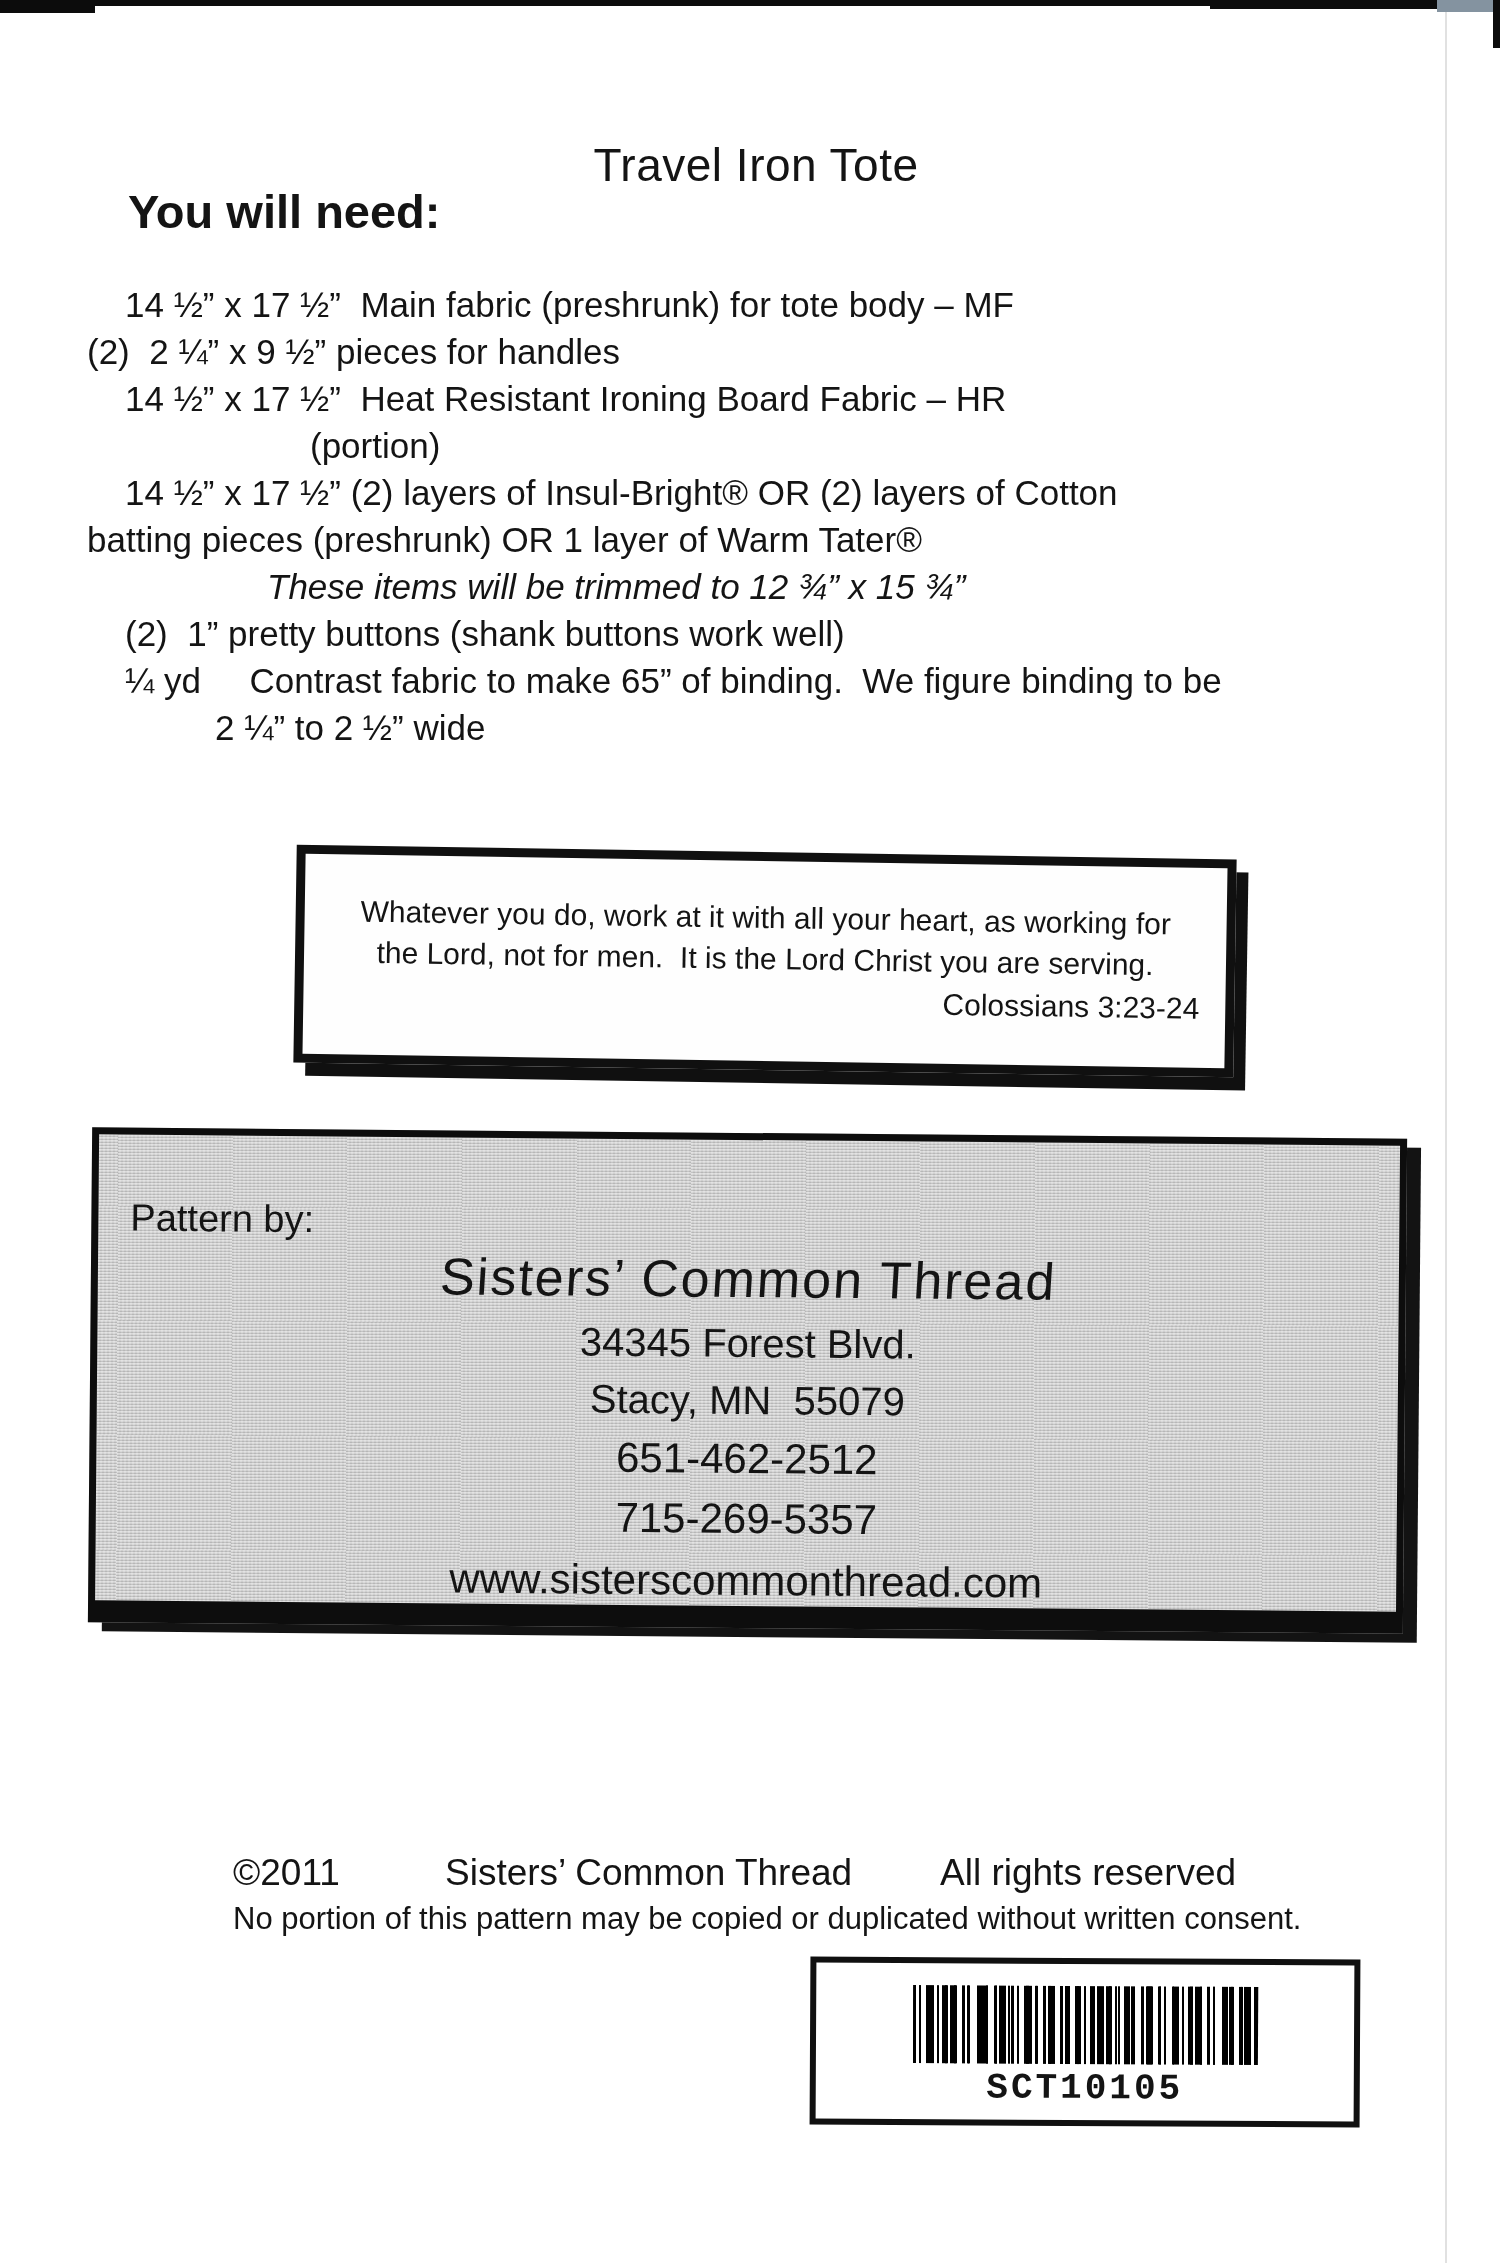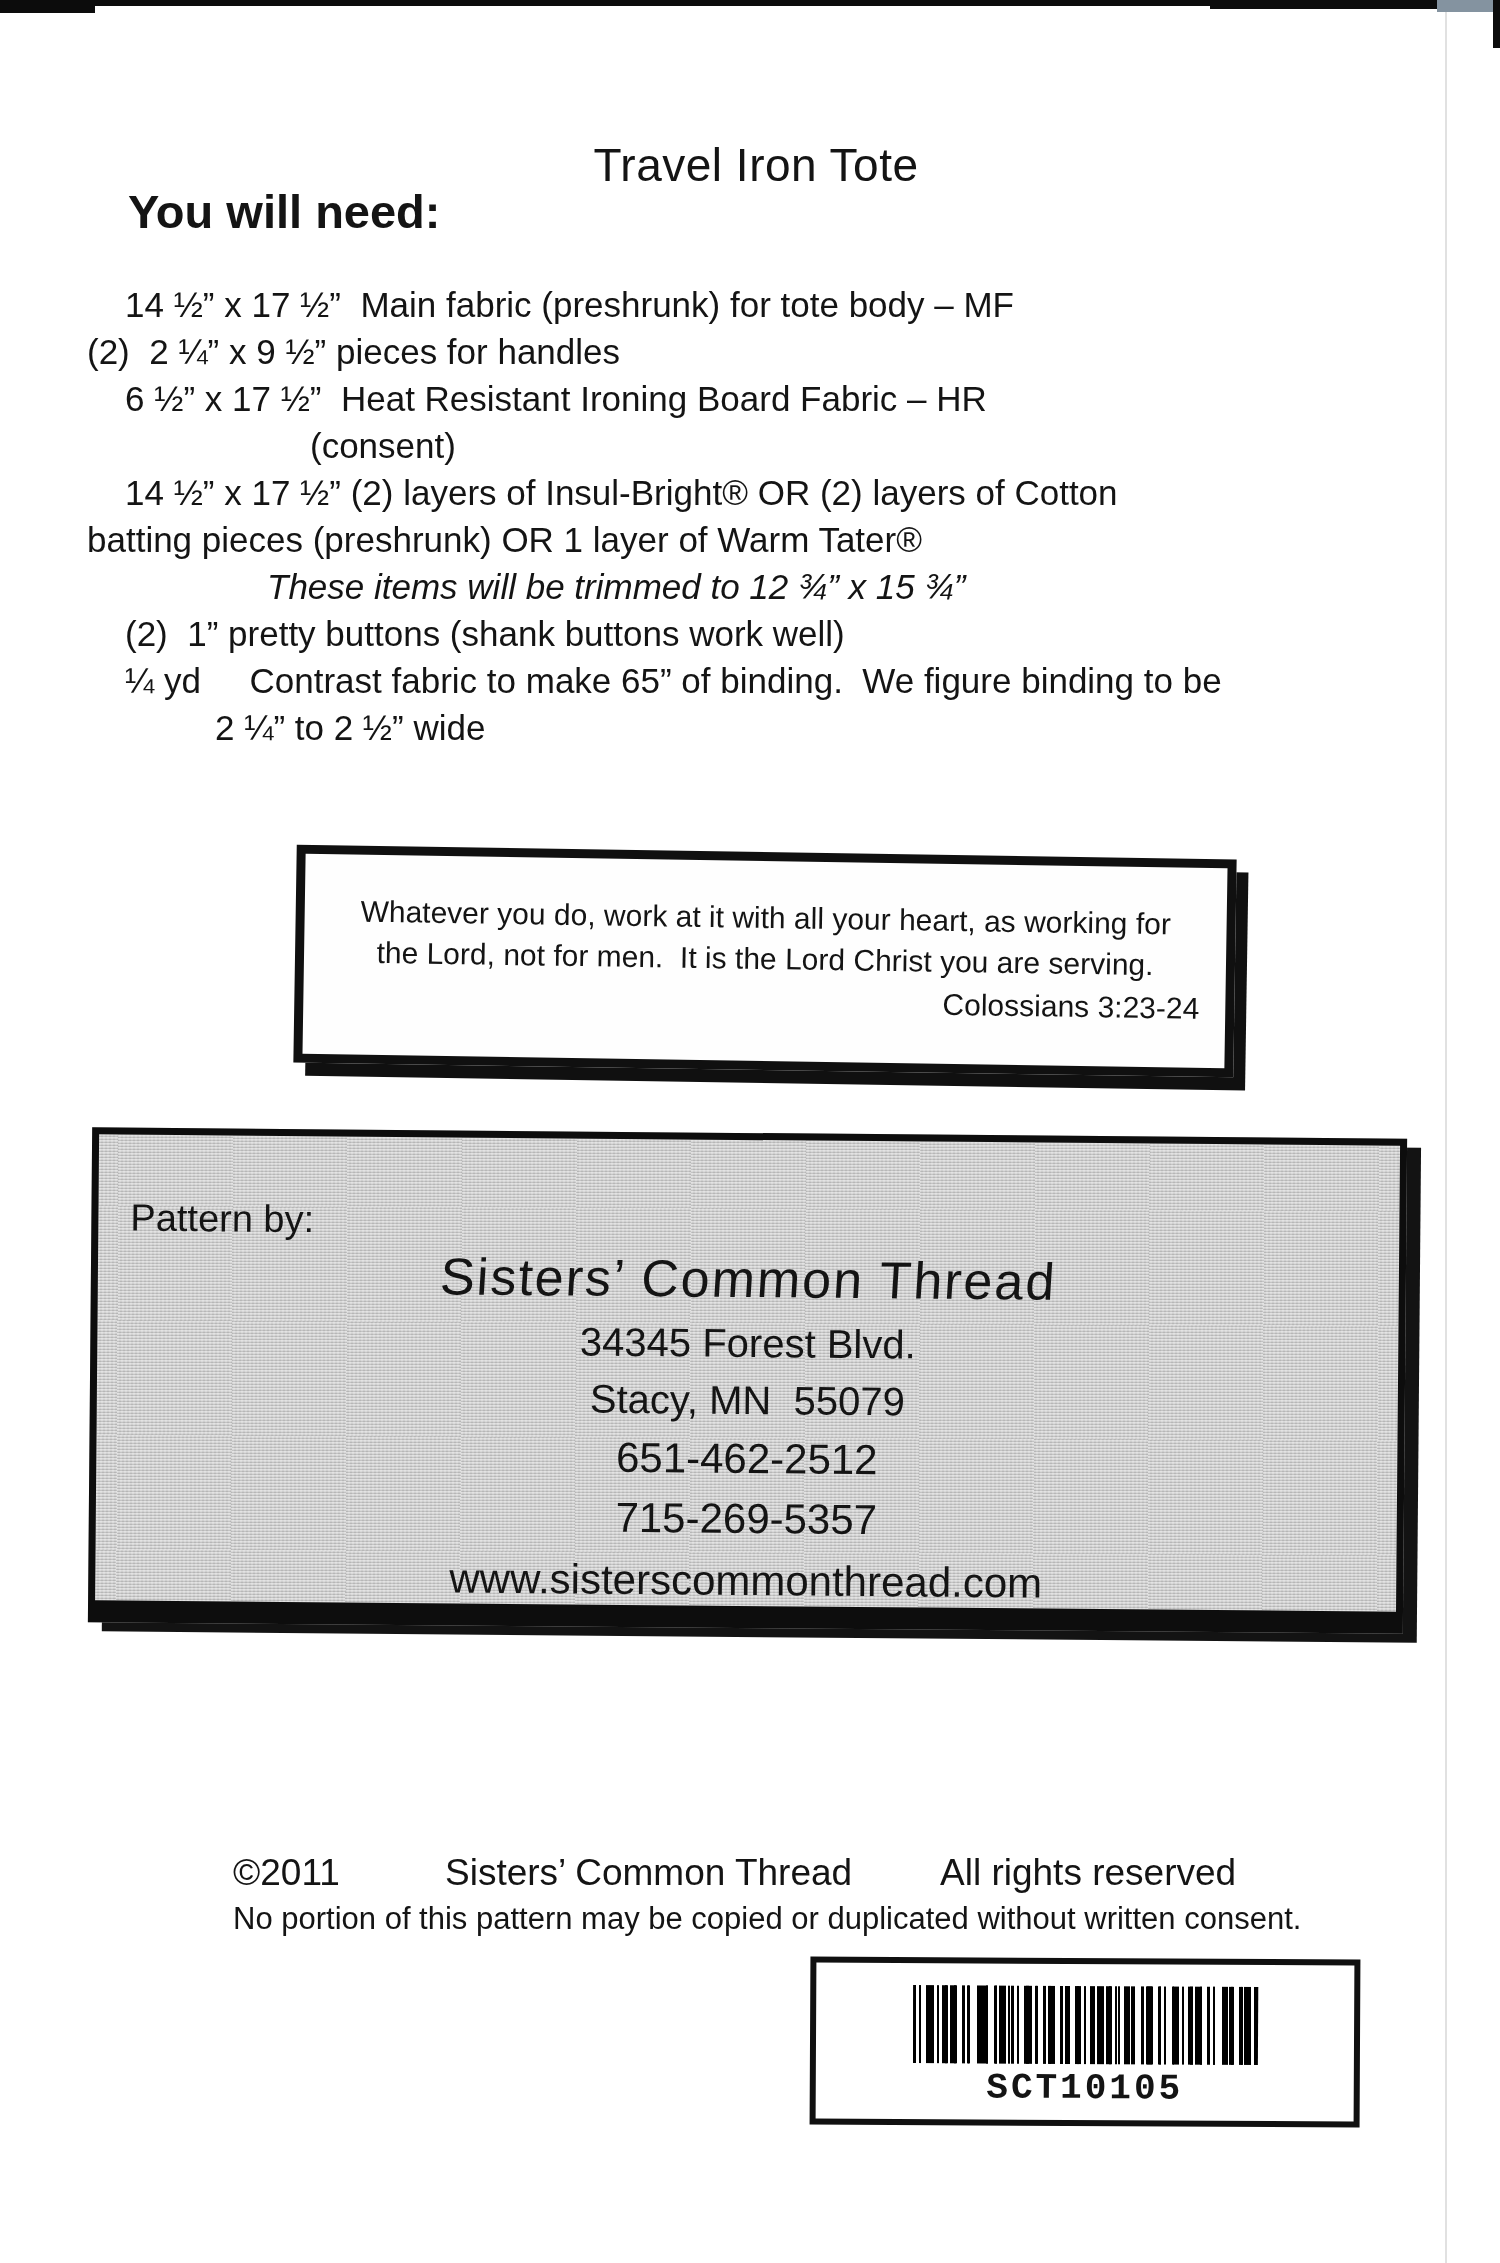--- a/index.html
+++ b/index.html
@@ -120,22 +120,22 @@
   <div class="art-blue" style="left:1437px;top:0;width:63px;height:12px;"></div>
   <div class="art" style="left:1493px;top:0;width:7px;height:48px;"></div>
   <div class="art-line-right" style="left:1445px;top:12px;width:2px;height:2251px;"></div>
 
   <div class="doc-title">Travel Iron Tote</div>
   <div class="section-heading">You will need:</div>
 
   <div class="materials">
     <div class="mline ind-a">14 ½” x 17 ½”  Main fabric (preshrunk) for tote body – MF</div>
     <div class="mline ind-b">(2)  2 ¼” x 9 ½” pieces for handles</div>
-    <div class="mline ind-a">6 ½” x 17 ½”  Heat Resistant Ironing Board Fabric – HR</div>
-    <div class="mline ind-d">(consent)</div>
+    <div class="mline ind-a">14 ½” x 17 ½”  Heat Resistant Ironing Board Fabric – HR</div>
+    <div class="mline ind-d">(portion)</div>
     <div class="mline ind-a">14 ½” x 17 ½” (2) layers of Insul-Bright® OR (2) layers of Cotton</div>
     <div class="mline ind-b">batting pieces (preshrunk) OR 1 layer of Warm Tater®</div>
     <div class="mline ind-c">These items will be trimmed to 12 ¾” x 15 ¾”</div>
     <div class="mline ind-a">(2)  1” pretty buttons (shank buttons work well)</div>
     <div class="mline ind-a">¼ yd     Contrast fabric to make 65” of binding.  We figure binding to be</div>
     <div class="mline ind-e">2 ¼” to 2 ½” wide</div>
   </div>
 
   <div class="quote-box">
     <div class="quote-text">Whatever you do, work at it with all your heart, as working for the Lord, not for men.  It is the Lord Christ you are serving.</div>

